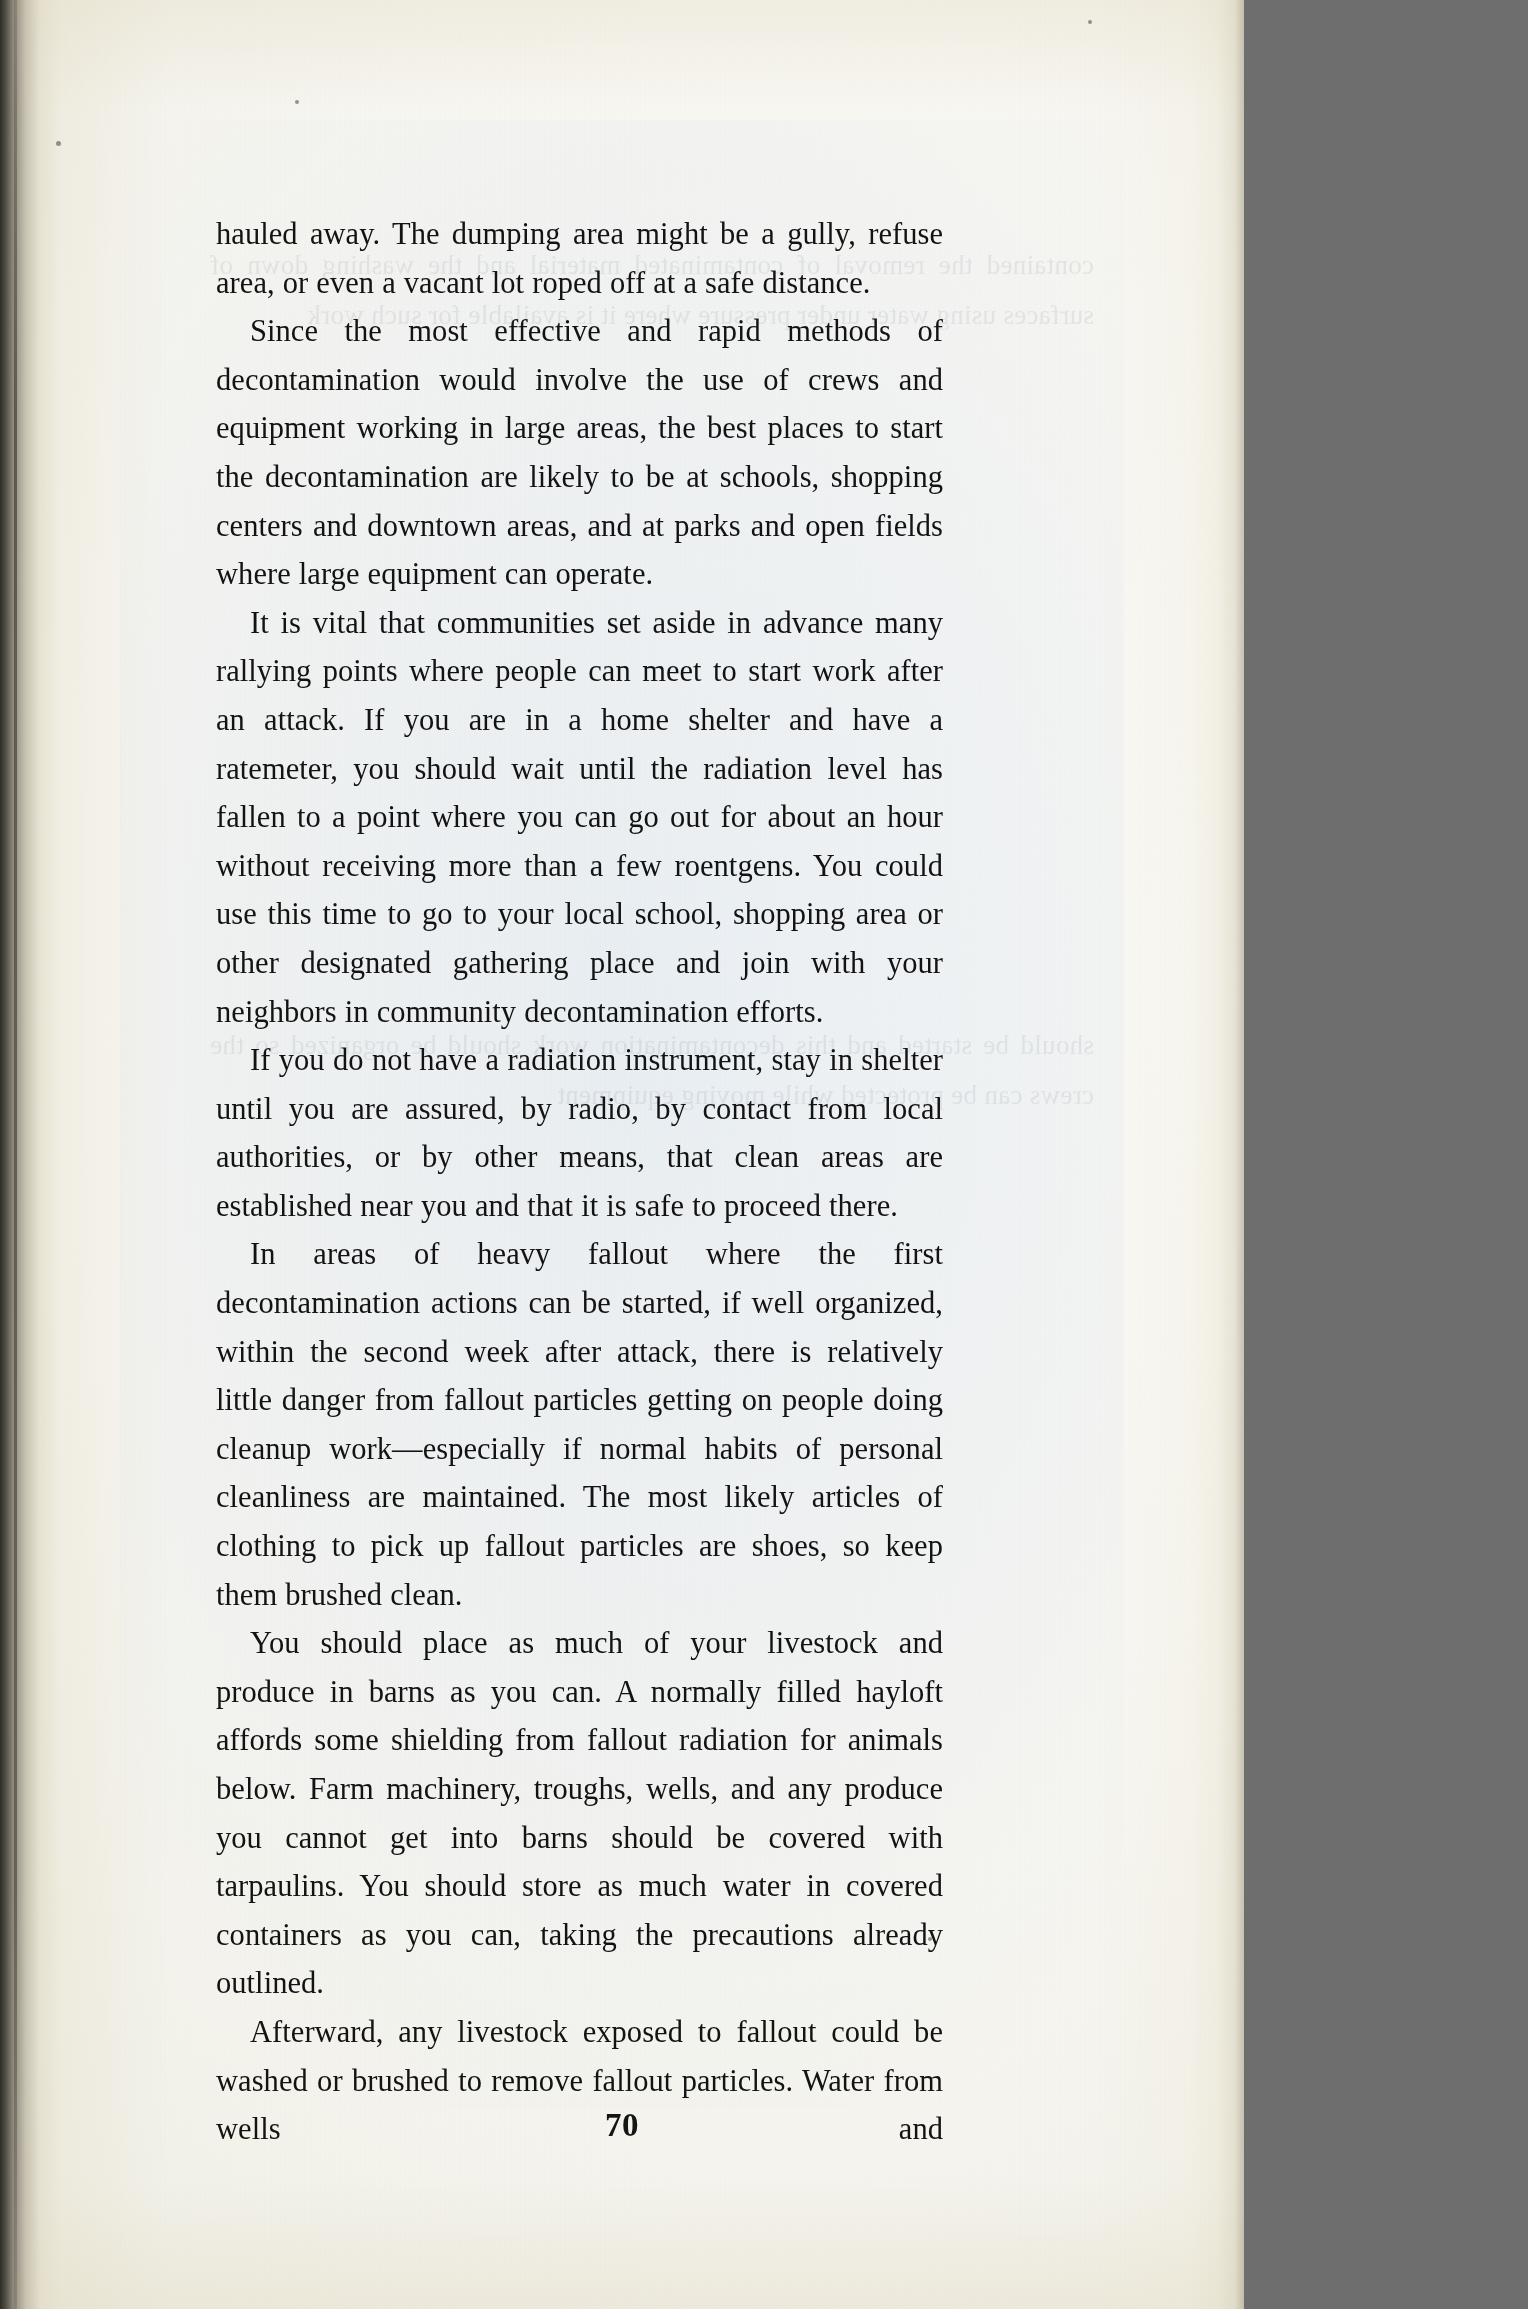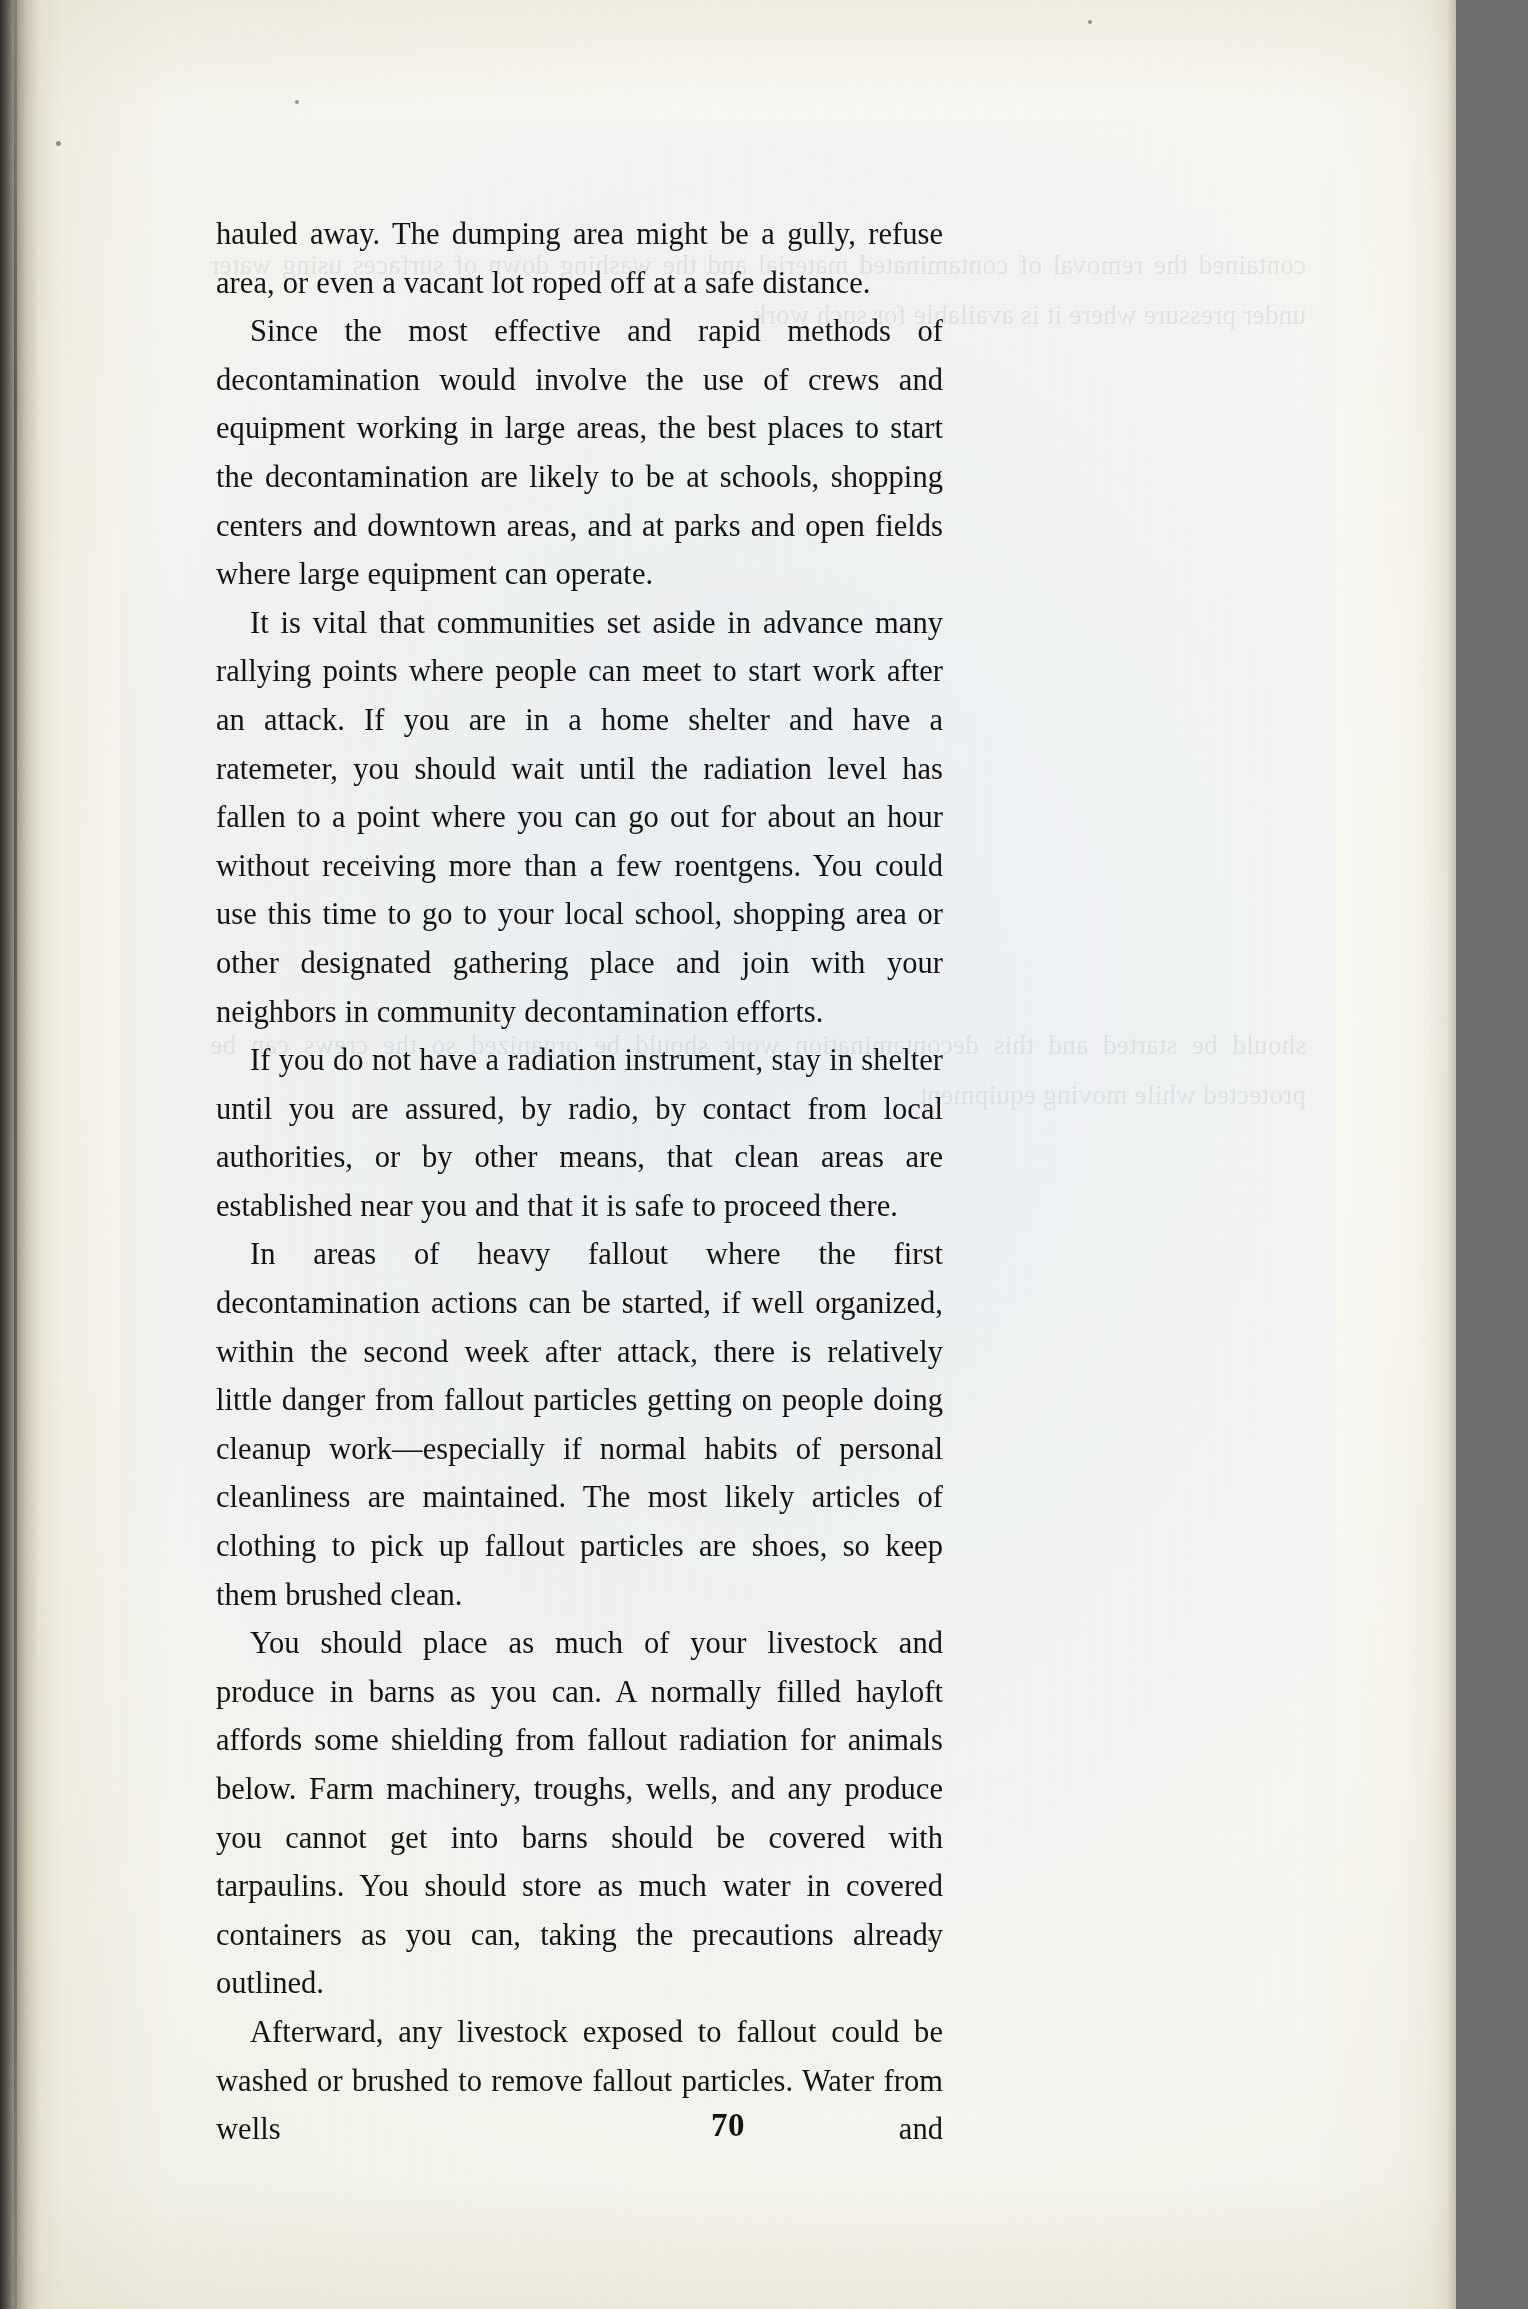--- a/index.html
+++ b/index.html
@@ -2,26 +2,25 @@
 <html><head>
 <meta charset="utf-8">
 <style>
   html, body {
     margin: 0;
     padding: 0;
     background: #6e6e6e;
   }
   .page {
     position: relative;
-    width: 1448px;
+    width: 1244px;
     height: 2309px;
     overflow: hidden;
     background: #c4b5fd;
     font-family: "Liberation Serif", "DejaVu Serif", serif;
-    padding-left: 8px;
   }
 
   
   .paper-base {
     position: absolute;
     inset: 0;
     background:
       radial-gradient(120% 85% at 62% 42%, #fcfcfa 0%, #f8f7f2 48%, #f2f1e9 78%, #edece2 100%);
   }
   .paper-grain {

